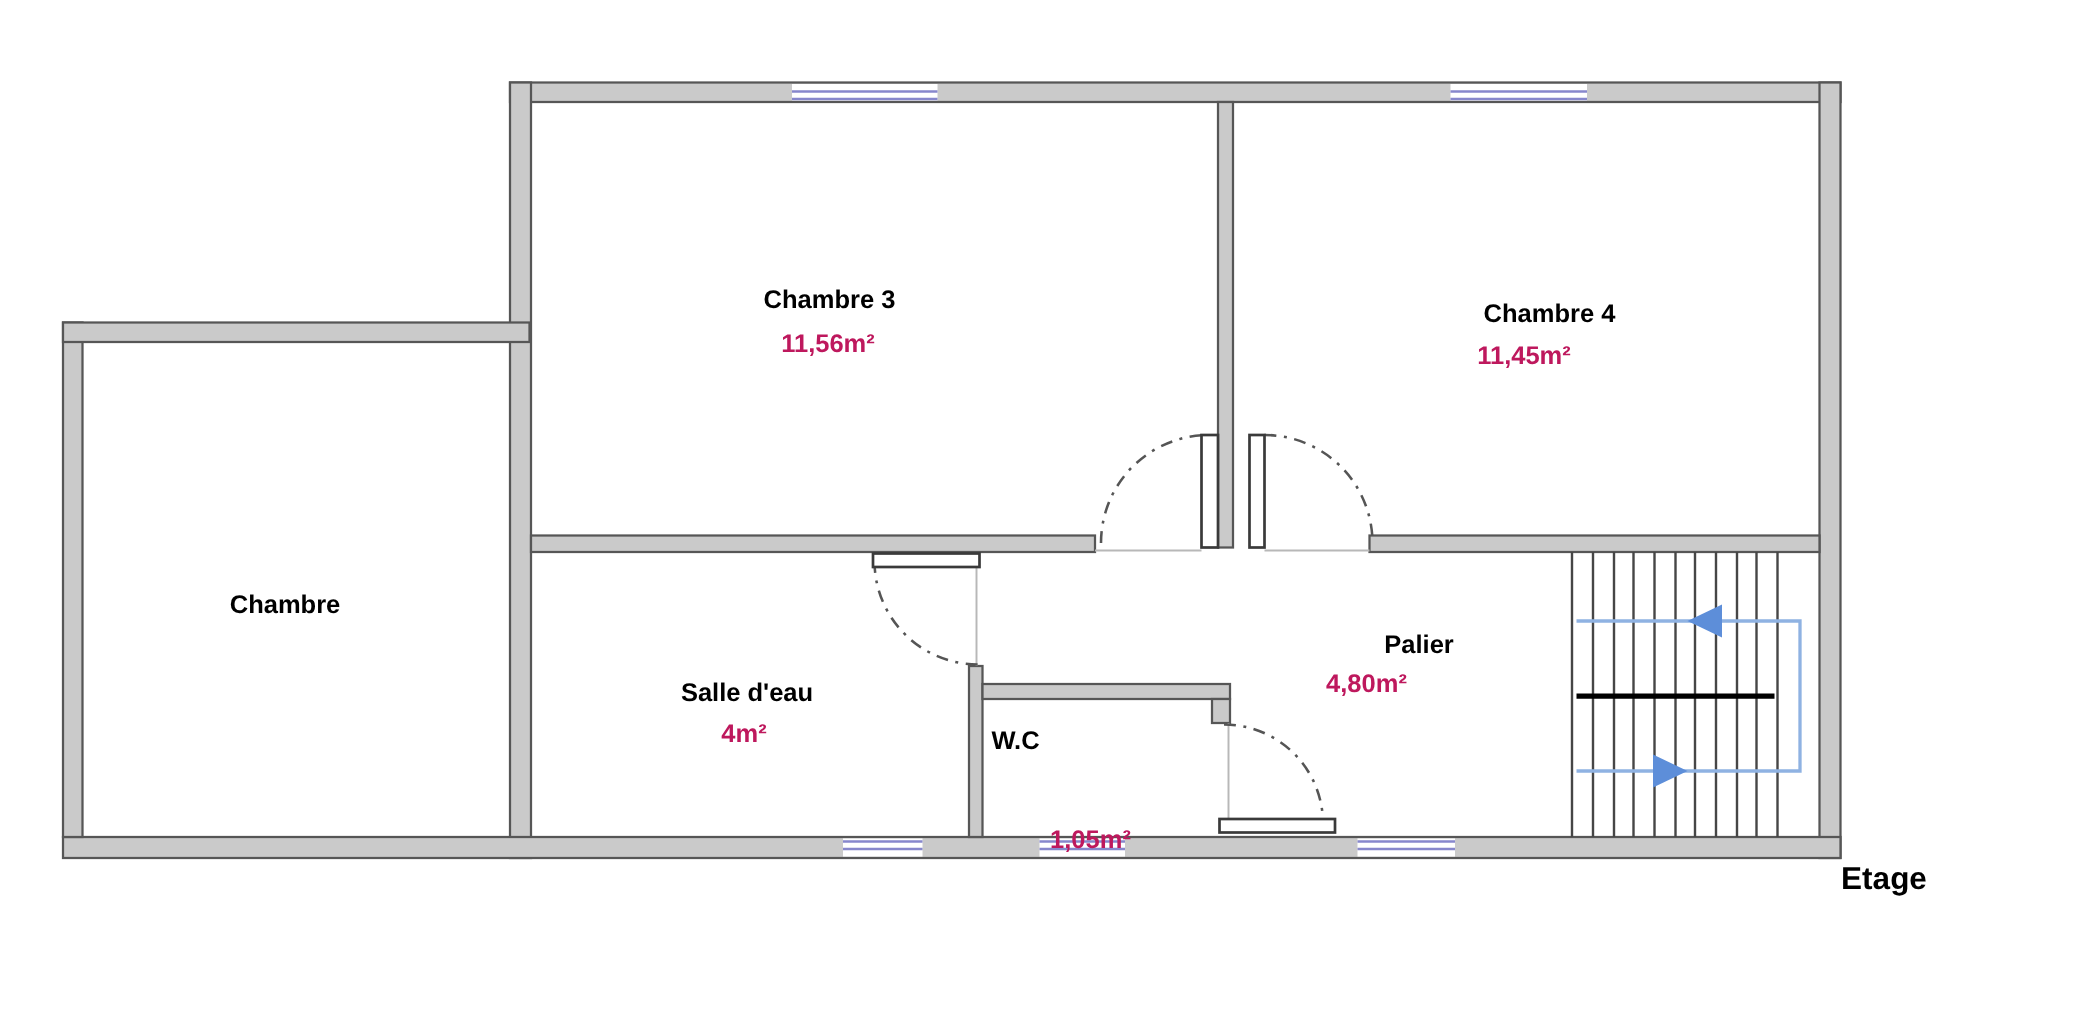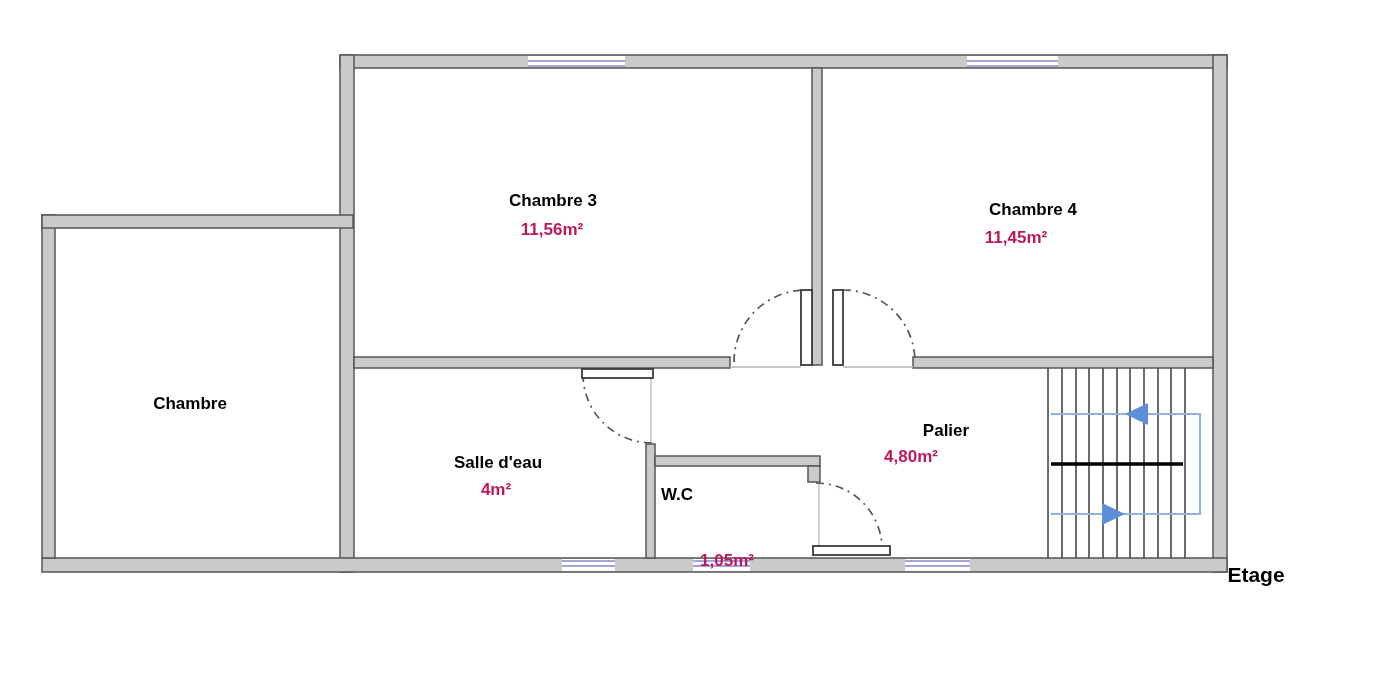--- a/index.html
+++ b/index.html
@@ -26,21 +26,21 @@
   .pos-ch3-area{left:552px;top:229px;}
   .pos-ch4-name{left:1017px;top:209px;margin-left:16px;}
   .pos-ch4-area{left:1016px;top:237px;text-align:right;}
   .pos-gre-name{left:190px;top:403px;}
   .pos-sde-name{left:479px;top:462px;margin-left:19px;}
   .pos-sde-area{left:496px;top:489px;}
   .pos-wc-name{left:677px;top:494px;}
   .pos-wc-area{left:727px;top:520px;margin-top:40px;}
   .pos-pal-name{left:946px;top:430px;}
   .pos-pal-area{left:911px;top:456px;}
-  .pos-etage{left:1256px;top:574px;}
+  .pos-etage{left:1256px;top:586px;}
 </style>
 </head>
 <body>
 
 <div id="stage">
   <svg id="plan-svg" width="1384" height="673" viewBox="0 0 1384 673" xmlns="http://www.w3.org/2000/svg">
       <rect x="340" y="55" width="887" height="13" fill="#cacaca" stroke="#565656" stroke-width="1.5"></rect>
       <rect x="340" y="55" width="14" height="517" fill="#cacaca" stroke="#565656" stroke-width="1.5"></rect>
       <rect x="1213" y="55" width="14" height="517" fill="#cacaca" stroke="#565656" stroke-width="1.5"></rect>
       <rect x="42" y="558" width="1185" height="14" fill="#cacaca" stroke="#565656" stroke-width="1.5"></rect>

